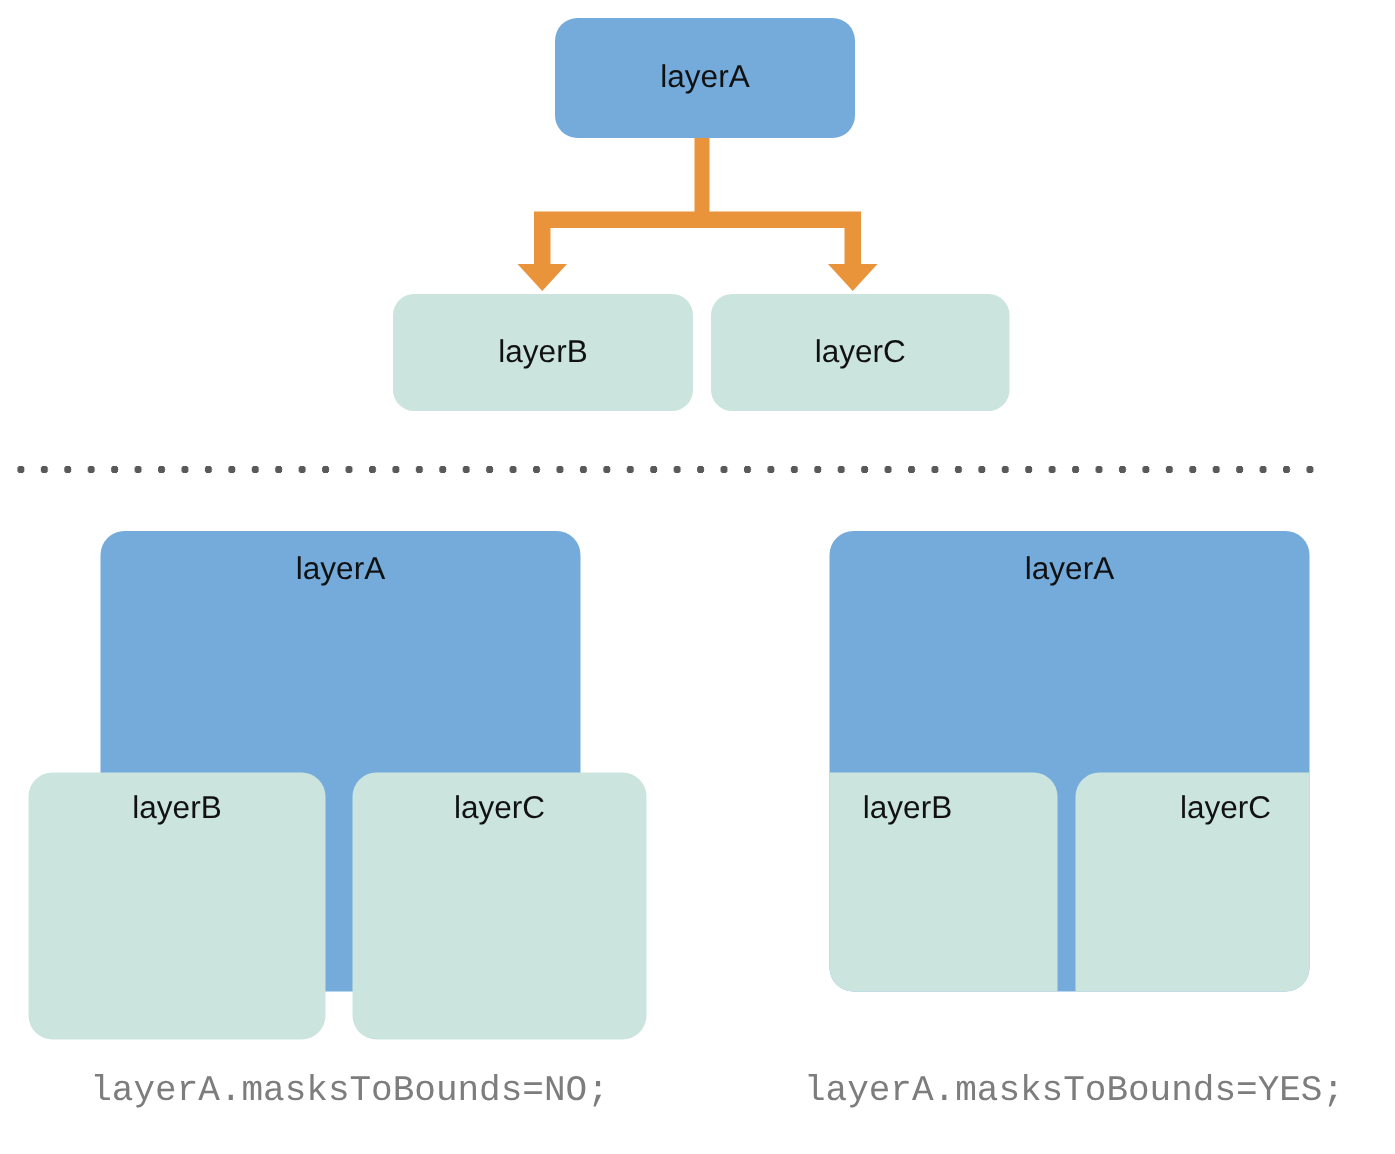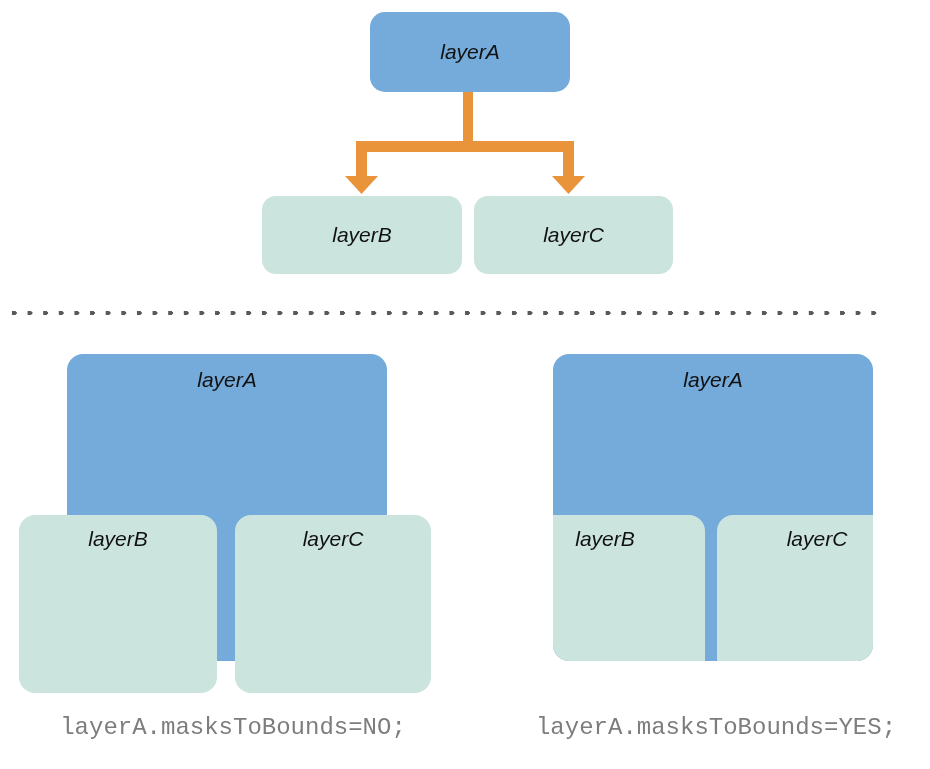--- a/index.html
+++ b/index.html
@@ -15,21 +15,21 @@
   html, body { background: var(--page-bg); }
   .canvas {
     position: relative;
     width: 930px;
     height: 769px;
     background: var(--page-bg);
     font-family: "Liberation Sans", "DejaVu Sans", sans-serif;
     color: var(--label-text);
     overflow: hidden;
   }
-  .box { position: absolute; font-style: italic; }
+  .box { position: absolute; }
   .blue { background: var(--layer-blue); }
   .mint { background: var(--layer-mint); }
   .label {
     display: block;
     font-size: 21px;
     line-height: 26px;
     text-align: center;
     color: var(--label-text);
     white-space: nowrap;
   }

